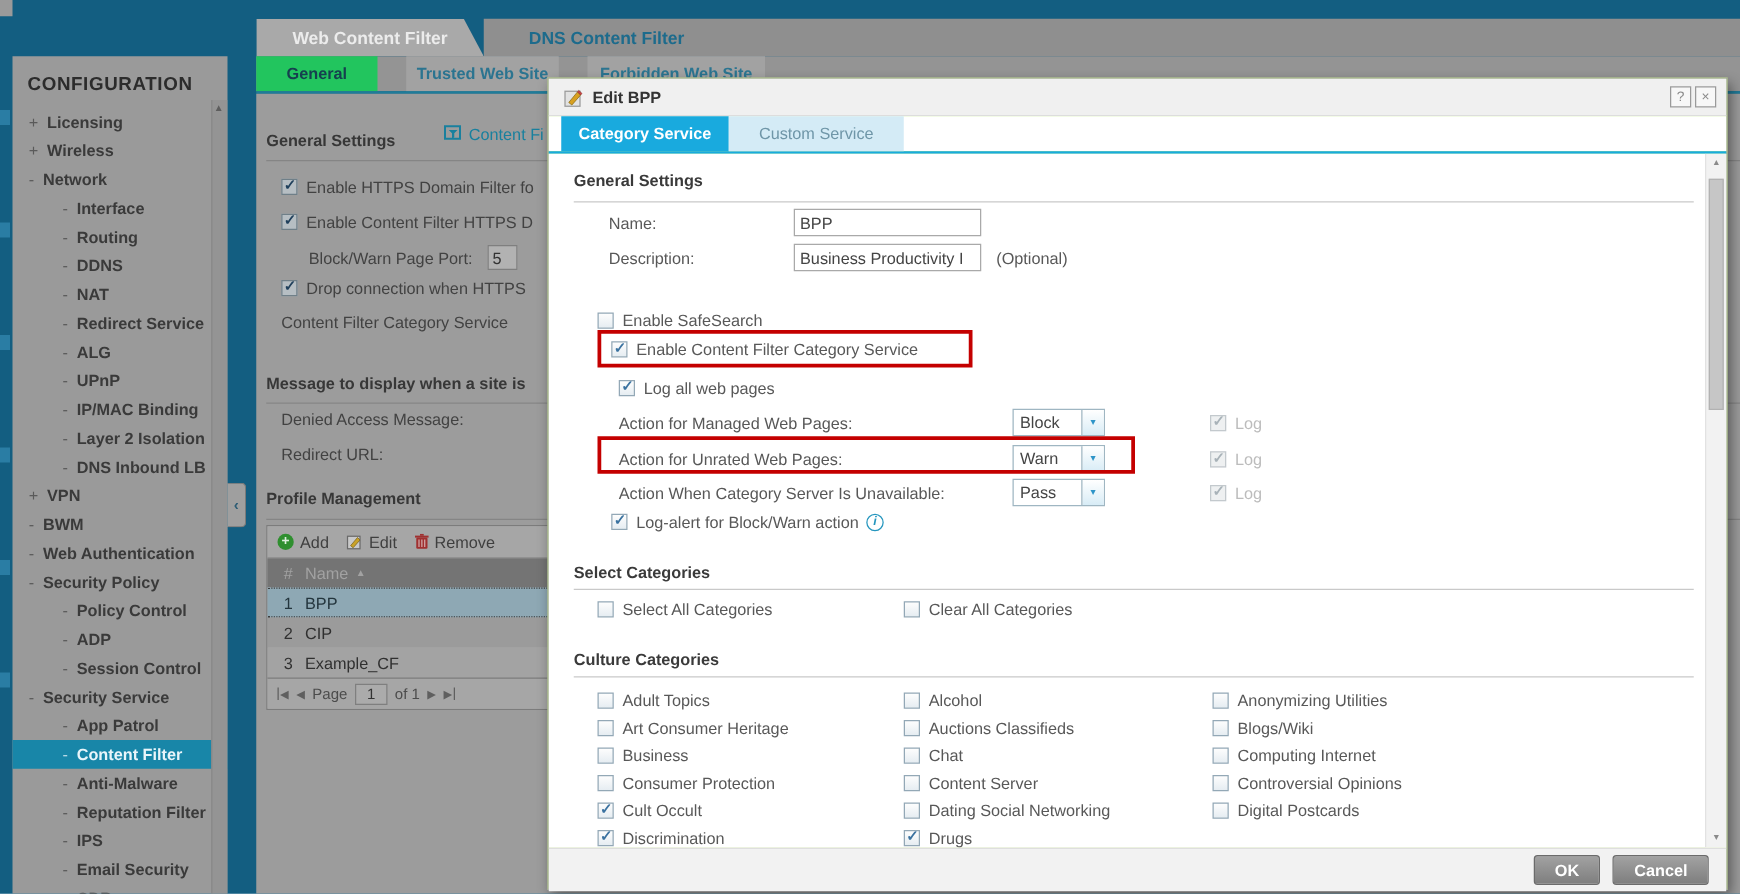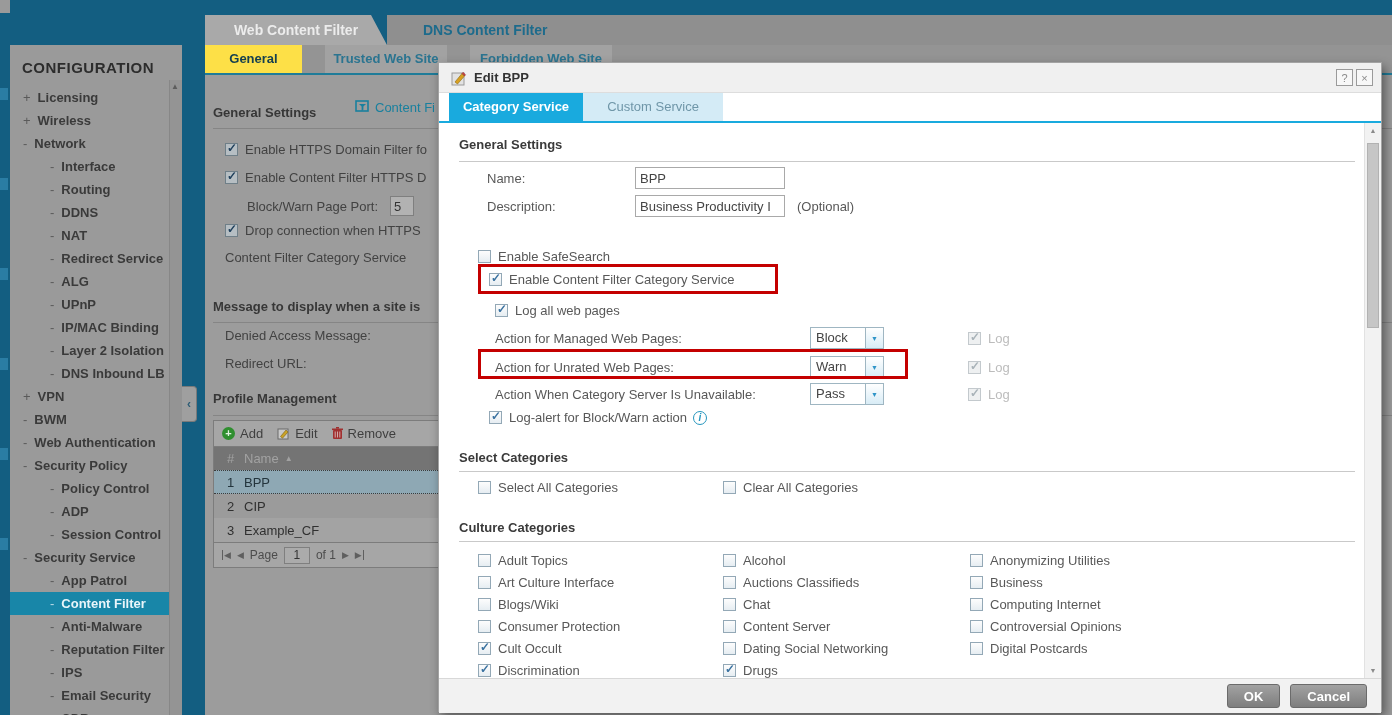--- a/index.html
+++ b/index.html
@@ -16,21 +16,21 @@
   .ptabs { left:205px; top:15px; right:0; height:30px; display:flex; }
   .ptab-active { width:182px; background:#a9a9a9; color:#ececec; font-weight:bold; font-size:14px;
                  line-height:30px; text-align:center;
                  clip-path:polygon(0 0, calc(100% - 16px) 0, 100% 100%, 0 100%); }
   .ptab-rest { flex:1; background:#8f8f8f; display:flex; align-items:center; }
   .ptab-inactive { padding-left:36px; color:#1d6b8c; font-weight:bold; font-size:14px; }
 
   
   .stabs { left:205px; top:45px; right:0; height:28px; background:#949494; display:flex; }
   .stab { height:28px; line-height:28px; text-align:center; font-size:13px; font-weight:bold; }
-  .stab-active { width:97px; background:#fde047; color:#16404f; }
+  .stab-active { width:97px; background:#22c55e; color:#16404f; }
   .stab-gray { background:#a2a2a2; color:#2b7490; }
   .stab-line { left:205px; top:73px; right:0; height:2px; background:#1f7c99; }
 
   
   .sidebar { left:10px; top:45px; width:172px; height:670px; background:#9a9a9a; overflow:hidden; }
   .sb-title { padding:14px 0 10px 12px; font-size:15px; font-weight:bold; color:#2c2c2c; letter-spacing:0.5px; }
   .nav-item { height:23px; line-height:23px; font-size:13px; font-weight:bold; color:#3a3a3a; white-space:nowrap; cursor:pointer; }
   .nav-item .pfx { color:#5a5a5a; font-weight:normal; margin-right:7px; }
   .nav-item.lvl0 { padding-left:13px; }
   .nav-item.lvl1 { padding-left:40px; }
@@ -382,33 +382,33 @@
         <label class="cat">
           <span class="cb"></span>
           <span>Alcohol</span>
         </label>
         <label class="cat">
           <span class="cb"></span>
           <span>Anonymizing Utilities</span>
         </label>
         <label class="cat">
           <span class="cb"></span>
-          <span>Art Culture Interface</span>
+          <span>Art Consumer Heritage</span>
         </label>
         <label class="cat">
           <span class="cb"></span>
           <span>Auctions Classifieds</span>
         </label>
         <label class="cat">
           <span class="cb"></span>
+          <span>Blogs/Wiki</span>
+        </label>
+        <label class="cat">
+          <span class="cb"></span>
           <span>Business</span>
-        </label>
-        <label class="cat">
-          <span class="cb"></span>
-          <span>Blogs/Wiki</span>
         </label>
         <label class="cat">
           <span class="cb"></span>
           <span>Chat</span>
         </label>
         <label class="cat">
           <span class="cb"></span>
           <span>Computing Internet</span>
         </label>
         <label class="cat">

